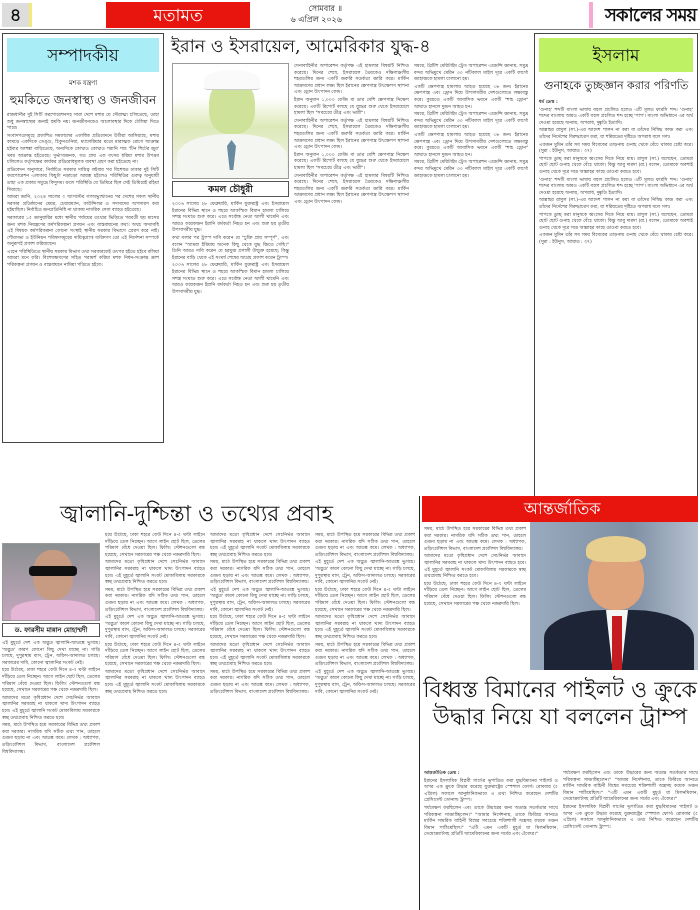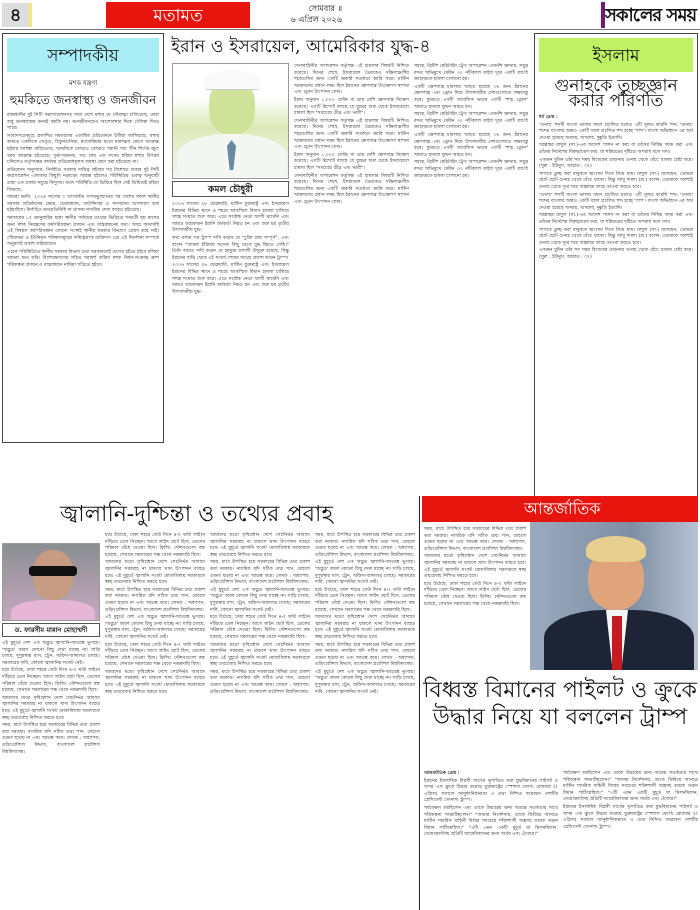--- a/index.html
+++ b/index.html
@@ -4,21 +4,21 @@
 <style>
   * { box-sizing: border-box; margin: 0; padding: 0; }
   html, body { width: 700px; height: 910px; background: #fff; overflow: hidden; }
   body { font-family: "DejaVu Sans", sans-serif; color: #111; position: relative; }
 
   
   .masthead { position: absolute; left: 0; top: 0; width: 700px; height: 30px; border-bottom: 1px solid #777; }
   .page-no { position: absolute; left: 2px; top: 3px; width: 30px; height: 24px; background: #ddd; font-weight: bold; font-size: 18px; text-align: center; line-height: 24px; border-right: 3px solid #f4e97a; }
   .section-title { position: absolute; left: 89px; top: 2px; width: 144px; height: 26px; background: #e8140e; color: #fff; font-size: 17px; text-align: center; line-height: 26px; font-family: "DejaVu Serif", serif; margin-left: 17px; }
   .date { position: absolute; left: 272px; top: 3px; font-size: 8px; text-align: right; width: 70px; line-height: 11px; }
-  .brand { position: absolute; right: 4px; top: 2px; height: 26px; font-size: 18px; font-weight: bold; font-family: "DejaVu Serif", serif; border-left: 4px solid #701a75; padding-left: 0; line-height: 26px; letter-spacing: -1px; }
+  .brand { position: absolute; right: 4px; top: 2px; height: 26px; font-size: 18px; font-weight: bold; font-family: "DejaVu Serif", serif; border-left: 4px solid #f9a8d4; padding-left: 12px; line-height: 26px; letter-spacing: -1px; }
 
   
   .box { position: absolute; border: 1px solid #444; }
   .band { text-align: center; font-family: "DejaVu Serif", serif; }
   .body-text { font-size: 4.6px; line-height: 6.6px; color: #333; text-align: justify; }
   .body-text p { margin-bottom: 1px; }
 
   
   #editorial { left: 2px; top: 33px; width: 162px; height: 410px; }
   #editorial .band { background: #a9eef7; height: 34px; margin: 4px; font-size: 17px; line-height: 34px; text-align: center; }
@@ -36,21 +36,21 @@
   .tie { position: absolute; left: 54px; top: 76px; width: 9px; height: 30px; background: #6a8aa0; clip-path: polygon(50% 0, 100% 20%, 70% 100%, 30% 100%, 0 20%); }
   .war-byline { position: absolute; left: 4px; top: 148px; width: 117px; height: 16px; border: 1px solid #555; text-align: center; font-size: 9px; line-height: 14px; font-weight: bold; }
   .war-col { position: absolute; height: 372px; overflow: hidden; }
   .war-col.c1 { left: 4px; top: 168px; width: 117px; height: 242px; }
   .war-col.c2 { left: 126px; top: 30px; width: 115px; height: 380px; }
   .war-col.c3 { left: 246px; top: 30px; width: 114px; height: 380px; }
 
   
   #islam { left: 534px; top: 33px; width: 164px; height: 470px; }
   #islam .band { background: #bef264; height: 34px; margin: 4px; font-size: 17px; line-height: 34px; }
-  .isl-head { text-align: center; font-size: 17px; line-height: 15px; margin: 6px 4px 6px; font-family: "DejaVu Serif", serif; }
+  .isl-head { text-align: center; font-size: 11px; line-height: 15px; margin: 6px 4px 6px; font-family: "DejaVu Serif", serif; }
   #islam .body-text { margin: 0 4px; height: 380px; overflow: hidden; }
 
   .rule-v { position: absolute; background: #222; width: 1px; }
 
   
   .energy-headline { position: absolute; left: 60px; top: 496px; font-size: 22px; font-family: "DejaVu Serif", serif; white-space: nowrap; }
   .energy-photo { position: absolute; left: 2px; top: 543px; width: 98px; height: 78px; background: linear-gradient(#8a8f90, #c7a8c0); overflow: hidden; border: 1px solid #999; }
   .e-head { position: absolute; left: 30px; top: 6px; width: 40px; height: 50px; border-radius: 45%; background: #c79b82; }
   .e-glasses { position: absolute; left: 26px; top: 22px; width: 48px; height: 10px; background: #111; border-radius: 4px; }
   .e-shirt { position: absolute; left: 8px; top: 56px; width: 84px; height: 30px; border-radius: 40% 40% 0 0; background: #e6b6d6; }

